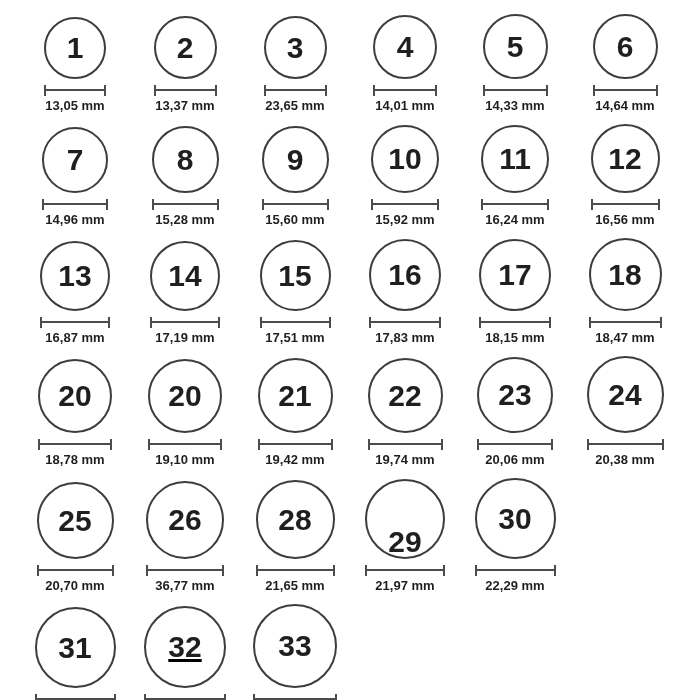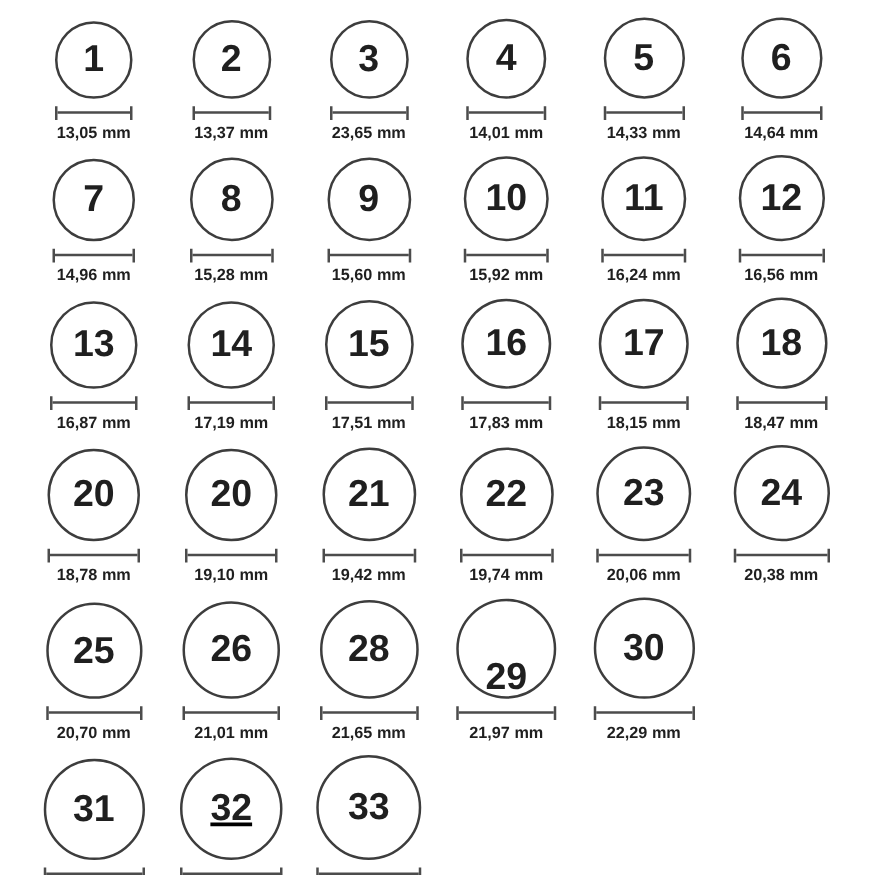--- a/index.html
+++ b/index.html
@@ -253,21 +253,21 @@
           <div class="num">25</div>
         </div>
         <div class="measure" style="width: 77px;"></div>
         <div class="mm-label">20,70 mm</div>
       </div>
       <div class="cell">
         <div class="circle" style="width: 78px; height: 78px;">
           <div class="num">26</div>
         </div>
         <div class="measure" style="width: 78px;"></div>
-        <div class="mm-label">21,01 mm</div>
+        <div class="mm-label">36,77 mm</div>
       </div>
       <div class="cell">
         <div class="circle" style="width: 79px; height: 79px;">
           <div class="num">28</div>
         </div>
         <div class="measure" style="width: 79px;"></div>
         <div class="mm-label">21,65 mm</div>
       </div>
       <div class="cell">
         <div class="circle" style="width: 80px; height: 80px; align-items: flex-end;">

